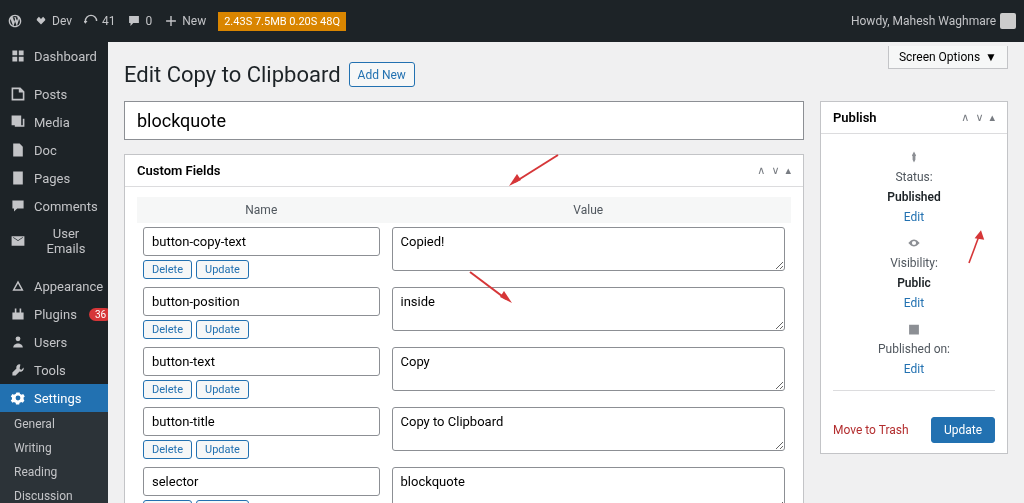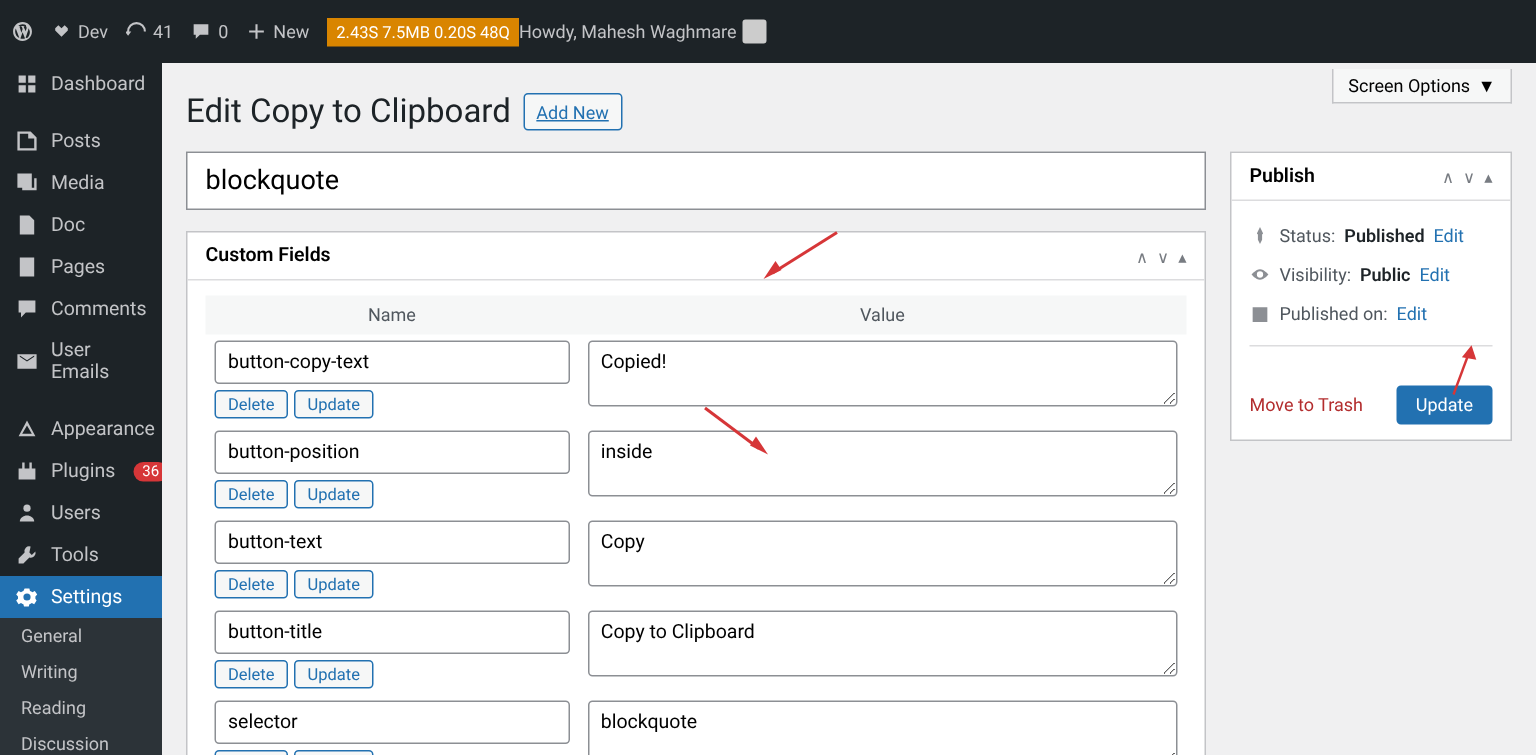--- a/index.html
+++ b/index.html
@@ -1,64 +1,64 @@
 <!DOCTYPE html>
 <html><head>
 <meta charset="utf-8">
 <style>
 * { margin: 0; padding: 0; box-sizing: border-box; font-family: -apple-system, BlinkMacSystemFont, "Segoe UI", Roboto, sans-serif; }
 body { background: #f0f0f1; width: 1024px; height: 503px; overflow: hidden; font-size: 13px; }
 
-.adminbar { background: #1d2327; color: #c3c4c7; height: 42px; display: flex; align-items: center; padding: 12px 8px; font-size: 12px; }
+.adminbar { background: #1d2327; color: #c3c4c7; height: 42px; display: flex; align-items: center; padding: 12px 8px; font-size: 12px; justify-content: space-between; }
 .adminbar-left, .adminbar-right { display: flex; align-items: center; gap: 12px; }
 .adminbar-item { display: flex; align-items: center; gap: 4px; cursor: pointer; }
 .adminbar-item svg { width: 14px; height: 14px; fill: #c3c4c7; }
 .adminbar .stats { background: #d98500; color: #fff; padding: 3px 6px; font-size: 11px; }
 .adminbar .avatar { width: 16px; height: 16px; background: #ccc; border-radius: 2px; }
 
 .main { display: flex; height: 475px; }
 .sidebar { background: #1d2327; width: 108px; color: #c3c4c7; font-size: 13px; overflow-y: hidden; }
-.sidebar .menu-item { display: flex; align-items: center; gap: 8px; padding: 6px 10px; cursor: pointer; }
+.sidebar .menu-item { display: flex; align-items: center; gap: 8px; padding: 6px 10px; cursor: pointer; text-align: center; }
 .sidebar .menu-item svg { width: 16px; height: 16px; fill: currentColor; flex-shrink: 0; }
 .sidebar .menu-item.current { background: #2271b1; color: #fff; position: relative; }
 .sidebar .menu-item.current::after { content: ''; position: absolute; right: -6px; top: 50%; transform: translateY(-50%); border: 6px solid transparent; border-right-color: #f0f0f1; }
 .sidebar .badge { background: #d63638; color: #fff; border-radius: 9px; padding: 1px 6px; font-size: 10px; margin-left: 4px; }
 .sidebar .submenu { background: #2c3338; }
 .sidebar .submenu .sub-item { padding: 5px 10px 5px 14px; cursor: pointer; font-size: 12px; }
 
 .content { flex: 1; padding: 0 16px 16px 16px; overflow-y: auto; position: relative; }
 .screen-opts { position: absolute; right: 16px; top: 4px; background: #f6f7f7; border: 1px solid #c3c4c7; border-top: none; padding: 4px 10px; font-size: 12px; cursor: pointer; display: flex; align-items: center; gap: 5px; }
 
 .page-header { display: flex; gap: 8px; margin-top: 20px; margin-bottom: 14px; }
 .page-header h1 { font-size: 22px; font-weight: 400; color: #1d2327; }
-.btn-add-new { border: 1px solid #2271b1; color: #2271b1; background: #f6f7f7; padding: 3px 8px; border-radius: 3px; font-size: 12px; cursor: pointer; text-decoration: underline; }
+.btn-add-new { border: 1px solid #2271b1; color: #2271b1; background: #f6f7f7; padding: 3px 8px; border-radius: 3px; font-size: 12px; cursor: pointer; }
 
 .cols { display: flex; gap: 16px; }
 .colmain { flex: 1; }
 .colside { width: 188px; }
 
 .title-input { width: 100%; padding: 8px 12px; font-size: 18px; border: 1px solid #8c8f94; background: #fff; margin-bottom: 14px; }
 
 .postbox { background: #fff; border: 1px solid #c3c4c7; margin-bottom: 14px; }
-.postbox-header { display: flex; align-items: flex-end; justify-content: space-between; padding: 8px 12px; border-bottom: 1px solid #dcdcde; }
+.postbox-header { display: flex; align-items: center; justify-content: space-between; padding: 8px 12px; border-bottom: 1px solid #dcdcde; }
 .postbox-header h2 { font-size: 13px; font-weight: 600; }
 .postbox-header .handles { display: flex; gap: 6px; }
 .postbox-header .handles span { cursor: pointer; color: #787c82; font-size: 11px; }
 .postbox-inside { padding: 10px 12px; }
 
 .cf-table { width: 100%; border-collapse: collapse; }
 .cf-table th { background: #f6f7f7; padding: 6px; font-weight: 400; font-size: 12px; color: #50575e; }
 .cf-table td { padding: 4px 6px; vertical-align: top; }
 .cf-name-col { width: 38%; }
 .cf-input { width: 100%; padding: 6px 8px; border: 1px solid #8c8f94; border-radius: 3px; font-size: 13px; background: #fff; }
 .cf-textarea { width: 100%; min-height: 36px; padding: 6px 8px; border: 1px solid #8c8f94; border-radius: 3px; font-size: 13px; background: #fff; resize: both; font-family: inherit; }
 .cf-btns { margin-top: 4px; display: flex; gap: 4px; }
 .btn-small { border: 1px solid #2271b1; color: #2271b1; background: #f6f7f7; padding: 2px 8px; border-radius: 3px; font-size: 11px; cursor: pointer; }
 
-.pub-row { display: flex; align-items: flex-start; gap: 6px; padding: 6px 0; font-size: 12px; color: #50575e; }
+.pub-row { display: flex; align-items: center; gap: 6px; padding: 6px 0; font-size: 12px; color: #50575e; flex-direction: column; }
 .pub-row svg { width: 14px; height: 14px; fill: #8c8f94; flex-shrink: 0; }
 .pub-row b { color: #1d2327; font-weight: 600; }
 .pub-row a { color: #2271b1; cursor: pointer; }
 .pub-actions { display: flex; justify-content: space-between; align-items: center; margin-top: 8px; padding-top: 26px; border-top: 1px solid #dcdcde; }
 .trash-link { color: #b32d2e; font-size: 12px; cursor: pointer; }
 .btn-update { background: #2271b1; color: #fff; border: 1px solid #2271b1; padding: 5px 12px; border-radius: 3px; font-size: 12px; cursor: pointer; }
 
 .arrow { position: absolute; pointer-events: none; }
 .arrow svg { width: 60px; height: 40px; }
 .arrow path, .arrow line { stroke: #d63638; stroke-width: 2; fill: none; }

